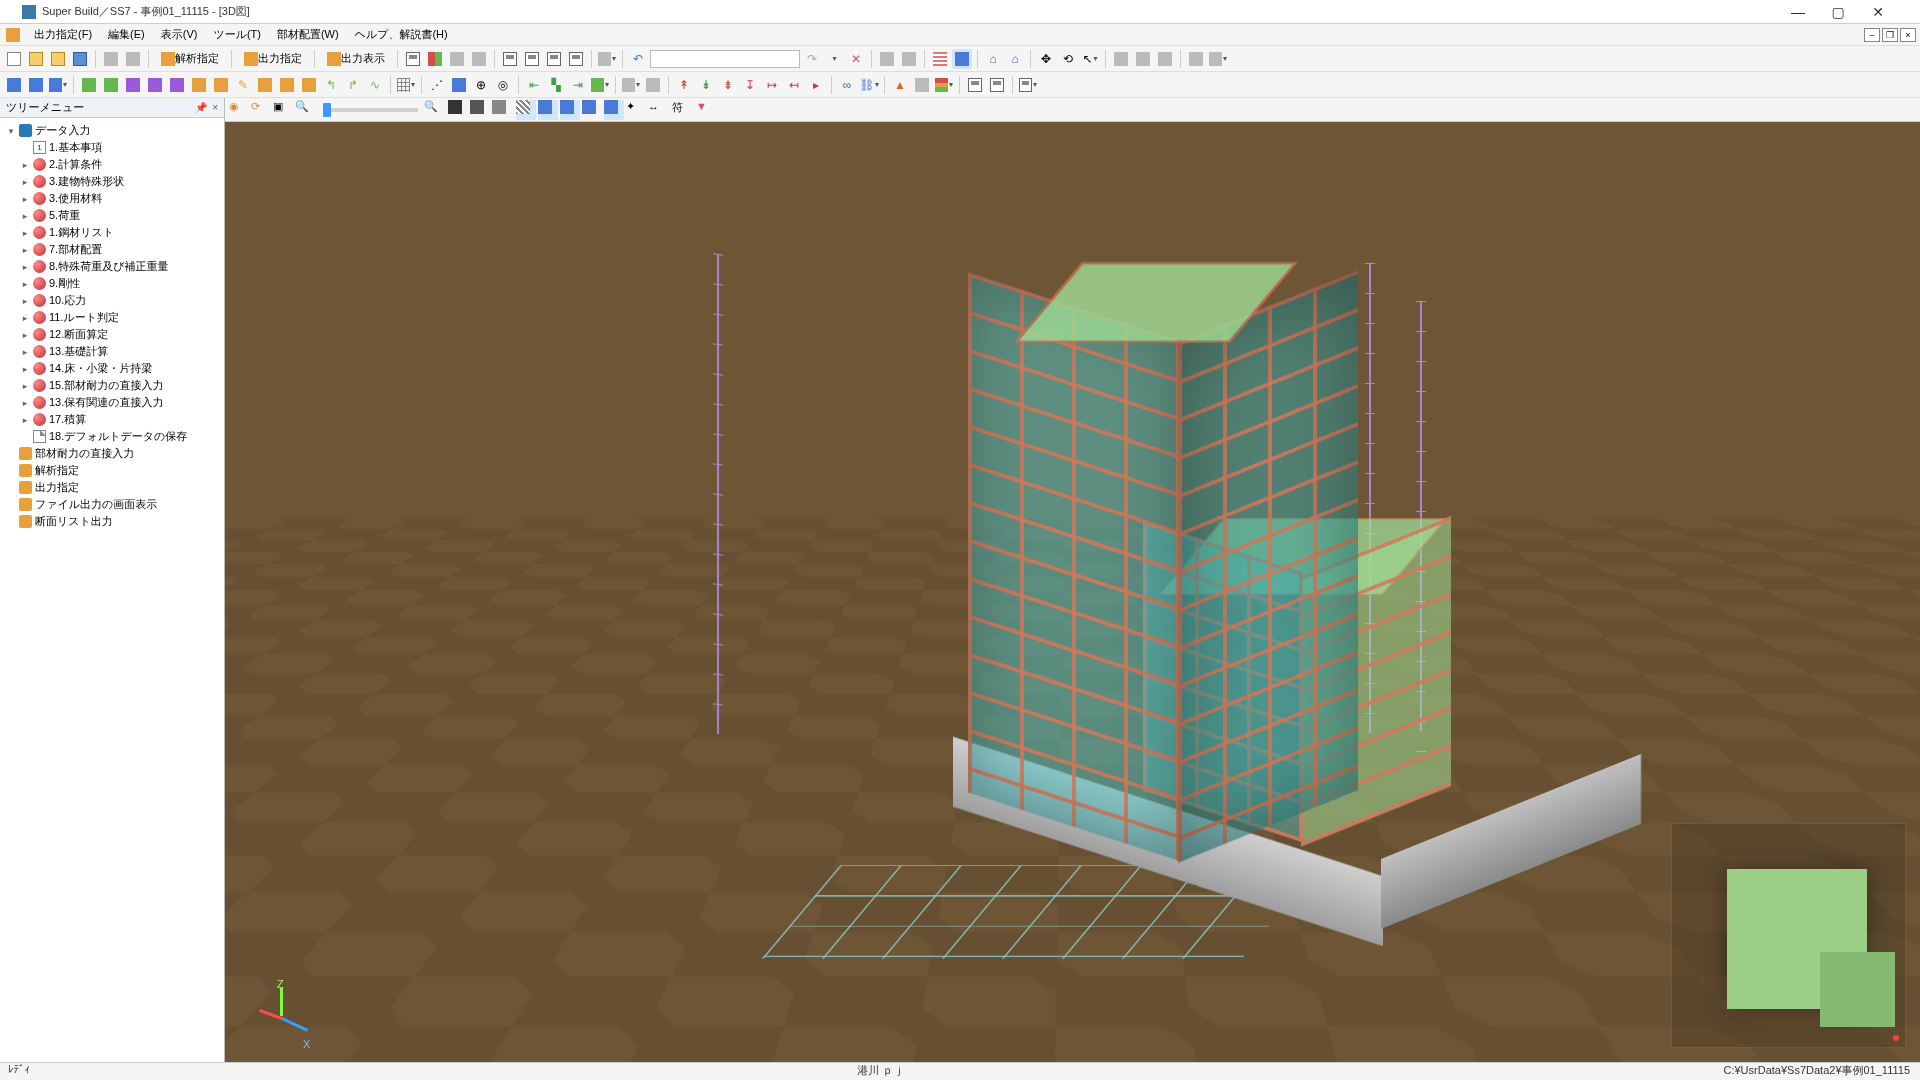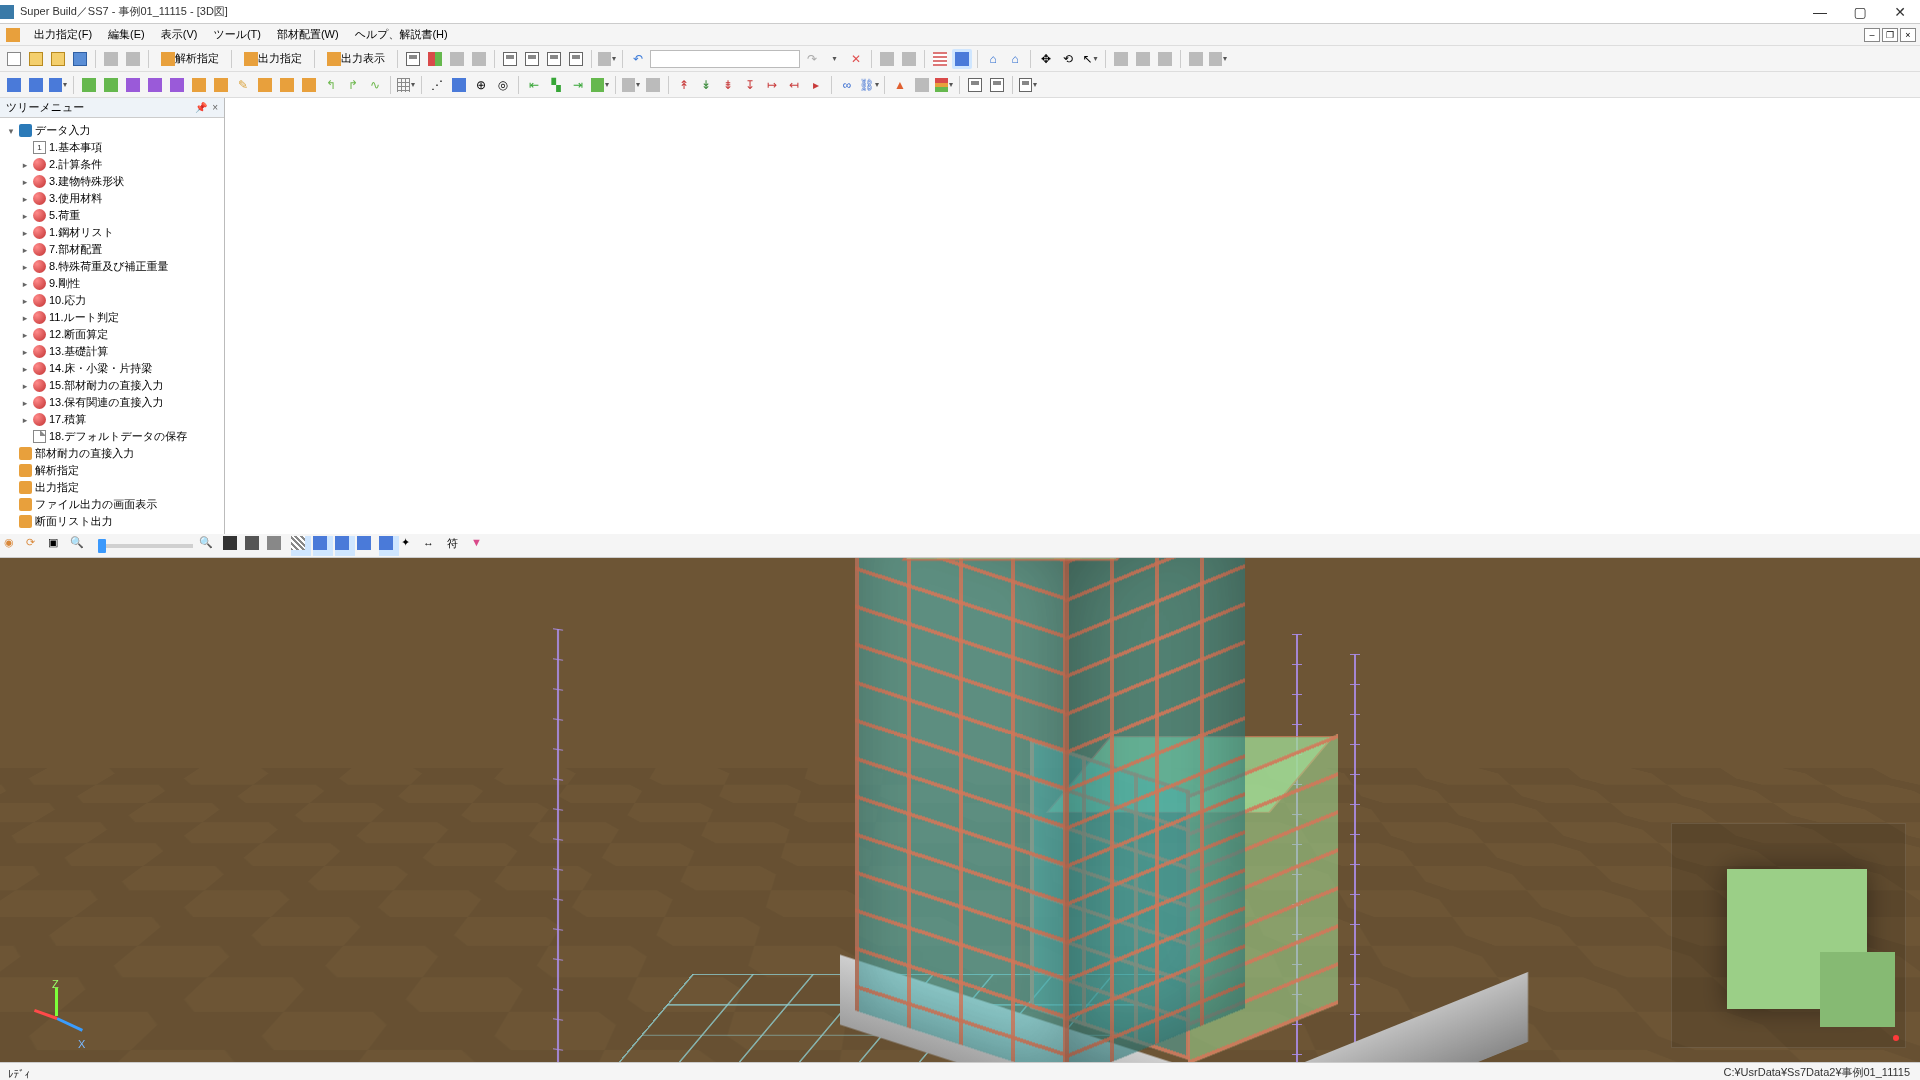--- a/index.html
+++ b/index.html
@@ -1,19 +1,19 @@
 <!DOCTYPE html>
 <html><head>
 <meta charset="utf-8">
 <style>
 * { margin:0; padding:0; box-sizing:border-box; font-family:"MS UI Gothic","Meiryo UI",sans-serif; font-size:11px; }
 html,body { width:1920px; height:1080px; overflow:hidden; background:#fff; }
 
 
-.titlebar { height:24px; background:#fff; display:flex; align-items:center; padding:0 0; border-bottom:1px solid #ccc;}
+.titlebar { height:24px; background:#fff; display:flex; align-items:center; padding:0 22px; border-bottom:1px solid #ccc;}
 .titlebar .app-icon { width:14px; height:14px; background:#3a7aa8; margin-right:6px; display:inline-block;}
 .titlebar .title { flex:1; color:#333;}
 .titlebar .win-btn { width:40px; height:22px; text-align:center; line-height:22px; font-size:14px; color:#333; cursor:pointer;}
 
 
 .menubar { height:22px; background:#f5f5f5; display:flex; align-items:center; padding-left:6px; border-bottom:1px solid #ddd;}
 .menubar .menu-icon{ width:14px;height:14px;background:#e8a03c;margin-right:6px;display:inline-block;}
 .menubar span.item { padding:3px 8px; cursor:pointer;}
 .menubar .mdi-btns{ margin-left:auto; display:flex; gap:2px; padding-right:4px;}
 .menubar .mdi-btns span{ width:16px;height:14px;border:1px solid #888;font-size:9px;text-align:center;line-height:12px;cursor:pointer;background:#fff;}
@@ -25,21 +25,21 @@
 .toolbar .sep { width:1px; height:18px; background:#ccc; margin:0 3px;}
 .toolbar .dd::after{content:"▾";font-size:8px;margin-left:1px;color:#555;}
 
 
 .view-toolbar{height:24px;background:#f5f5f5;display:flex;align-items:center;padding:0 4px;gap:2px;border-bottom:1px solid #ccc;}
 .view-toolbar .tb-btn{width:20px;height:20px;}
 .slider-track{width:95px;height:4px;background:#d0d0d0;position:relative;margin:0 4px;}
 .slider-knob{width:8px;height:14px;background:#3b99fc;position:absolute;left:0;top:-5px;border-radius:1px;}
 
 
-.main { display:flex; height:calc(100% - 24px - 22px - 26px - 26px - 18px);flex-direction:column;}
+.main { display:flex; height:calc(100% - 24px - 22px - 26px - 26px - 18px);}
 .left-panel { width:225px; background:#fff; border-right:1px solid #bbb; display:flex; flex-direction:column;}
 .panel-title{height:20px;background:#eef3f8;border-bottom:1px solid #ccc;padding:3px 6px;display:flex;align-items:center;}
 .panel-title .pin{margin-left:auto;font-size:10px;cursor:pointer;color:#666;}
 .panel-title .x{margin-left:4px;font-size:10px;cursor:pointer;color:#666;}
 .tree { flex:1; overflow:auto; padding:4px 2px;}
 .tree-node { padding:1px 0 1px 4px; white-space:nowrap; cursor:pointer; display:flex;align-items:center;gap:3px;}
 .tree-node .tw{width:10px;color:#666;font-size:9px;text-align:center;}
 .tree-node .ico{width:13px;height:13px;display:inline-block;}
 .tree-node .ico.root{background:#2b7ab8;border-radius:2px;}
 .tree-node .ico.num{background:#fff;border:1px solid #888;font-size:8px;line-height:11px;text-align:center;color:#333;}
@@ -127,21 +127,21 @@
 .triad .lz{left:24px;top:-6px;color:#9aff6a;}
 .triad .lx{left:50px;bottom:-6px;color:#7ab8ff;}
 
 
 .minimap{position:absolute;right:14px;bottom:14px;width:235px;height:225px;background:rgba(0,0,0,.12);border:1px solid rgba(255,255,255,.1);}
 .minimap .plan{position:absolute;left:55px;top:45px;width:140px;height:140px;background:#9bcf87;box-shadow:0 0 25px rgba(0,0,0,.4);}
 .minimap .plan::before{content:"";position:absolute;right:-28px;bottom:-18px;width:75px;height:75px;background:#86ba73;}
 .minimap .dot{position:absolute;right:6px;bottom:6px;width:6px;height:6px;background:#ff3a3a;border-radius:50%;}
 
 
-.statusbar{height:18px;background:#f5f5f5;border-top:1px solid #ccc;display:flex;align-items:flex-end;font-size:11px;color:#333;}
+.statusbar{height:18px;background:#f5f5f5;border-top:1px solid #ccc;display:flex;align-items:flex-start;font-size:11px;color:#333;}
 .statusbar .cell{padding:0 8px;}
 .statusbar .mid{flex:1;text-align:center;}
 .statusbar .path{margin-left:auto;padding-right:10px;}
 
 
 .g{width:14px;height:14px;display:inline-block;}
 .g-new{background:#fff;border:1px solid #888;}
 .g-open{background:#f4cf6d;border:1px solid #b88a1f;}
 .g-save{background:#5a8ed6;border:1px solid #2f5fa3;}
 .g-orange{background:#e8a03c;}
@@ -635,14 +635,15 @@
       <div class="minimap">
         <div class="plan"></div>
         <div class="dot"></div>
       </div>
     </div>
   </div>
 </div>
 
 <div class="statusbar">
   <span class="cell">ﾚﾃﾞｨ</span>
+  <span class="mid">港川 ｐｊ</span>
   <span class="path">C:¥UsrData¥Ss7Data2¥事例01_11115</span>
 </div>
 
 </body></html>

